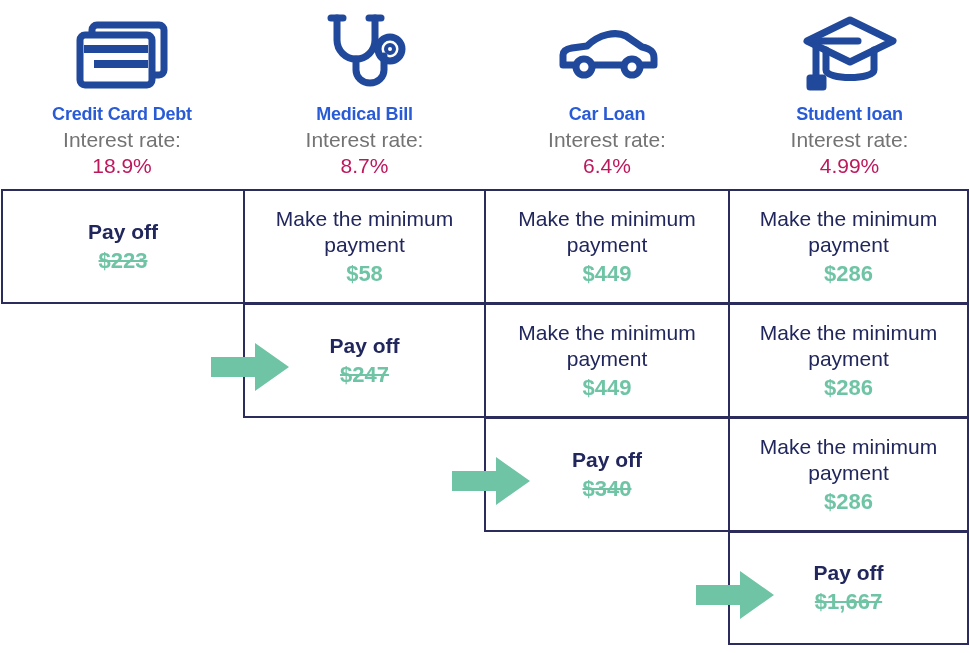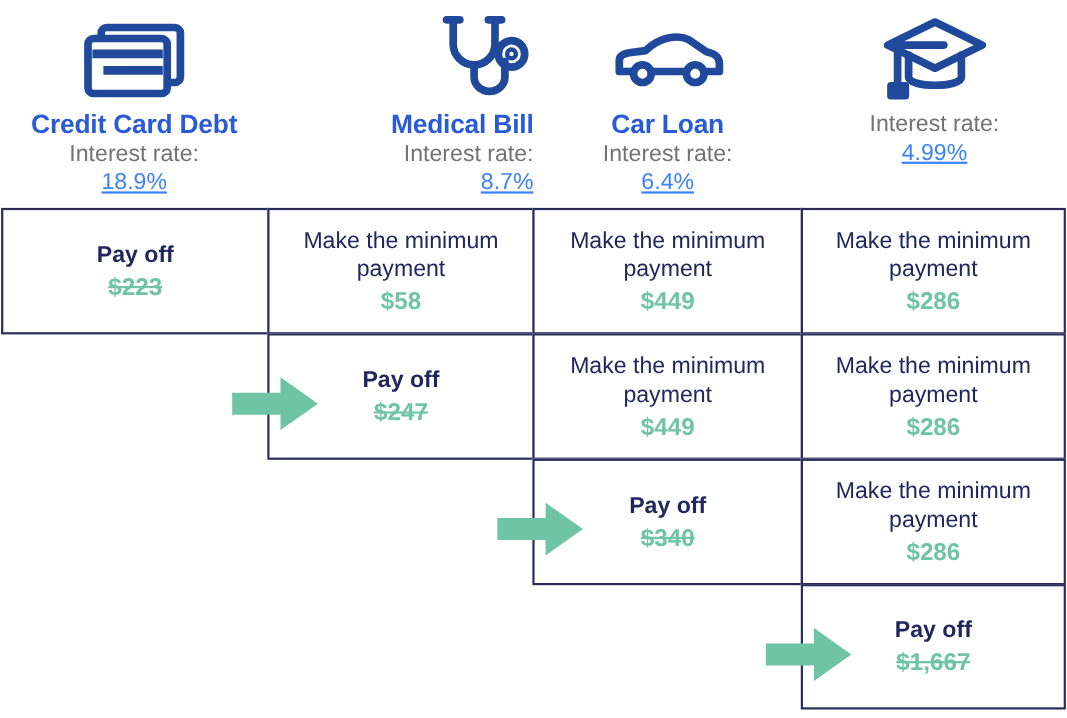--- a/index.html
+++ b/index.html
@@ -29,53 +29,52 @@
   }
   .head-col {
     position: relative;
     display: flex;
     flex-direction: column;
     align-items: center;
     justify-content: flex-start;
     padding-top: 8px;
   }
   .head-col.c0 { width: 244px; }
-  .head-col.c1 { width: 241px; align-items: flex-end; }
+  .head-col.c1 { width: 241px; }
   .head-col.c2 { width: 244px; }
   .head-col.c3 { width: 241px; }
 
   .icon-wrap {
     height: 92px;
     display: flex;
     align-items: center;
     justify-content: center;
   }
   .icon-wrap svg { display: block; }
 
   .head-title {
     color: #2a5bd7;
-    font-size: 24px;
+    font-size: 18px;
     font-weight: bold;
     line-height: 26px;
     letter-spacing: -0.2px;
     white-space: nowrap;
     margin-top: 1px;
   }
   .head-rate-label {
     color: #737373;
     font-size: 21px;
     line-height: 26px;
     white-space: nowrap;
   }
   .head-rate-value {
-    color: #3b82f6;
+    color: #be185d;
     font-size: 21px;
     line-height: 26px;
     white-space: nowrap;
-    text-decoration: underline;
   }
 
   
   .grid {
     position: absolute;
     left: 0; top: 188px;
     width: 970px;
     height: 457px;
   }
 
@@ -178,20 +177,21 @@
         <svg width="100" height="84" viewBox="0 0 100 84">
           <g fill="none" stroke="#20489b" stroke-width="7" stroke-linecap="round" stroke-linejoin="round">
             <path d="M50 8 L93 29 L50 50 L7 29 Z"></path>
             <path d="M26 38 L26 58 C26 68 74 68 74 58 L74 38"></path>
             <line x1="16" y1="34" x2="16" y2="68"></line>
             <rect x="10" y="66" width="13" height="9" fill="#20489b"></rect>
             <line x1="16" y1="29" x2="58" y2="29"></line>
           </g>
         </svg>
       </div>
+      <div class="head-title">Student loan</div>
       <div class="head-rate-label">Interest rate:</div>
       <div class="head-rate-value">4.99%</div>
     </div>
 
   </div>
 
   <div class="grid">
 
     <div class="cell" style="left:1px; top:1px; width:244px; height:115px;">
       <div class="cell-action payoff">Pay off</div>

